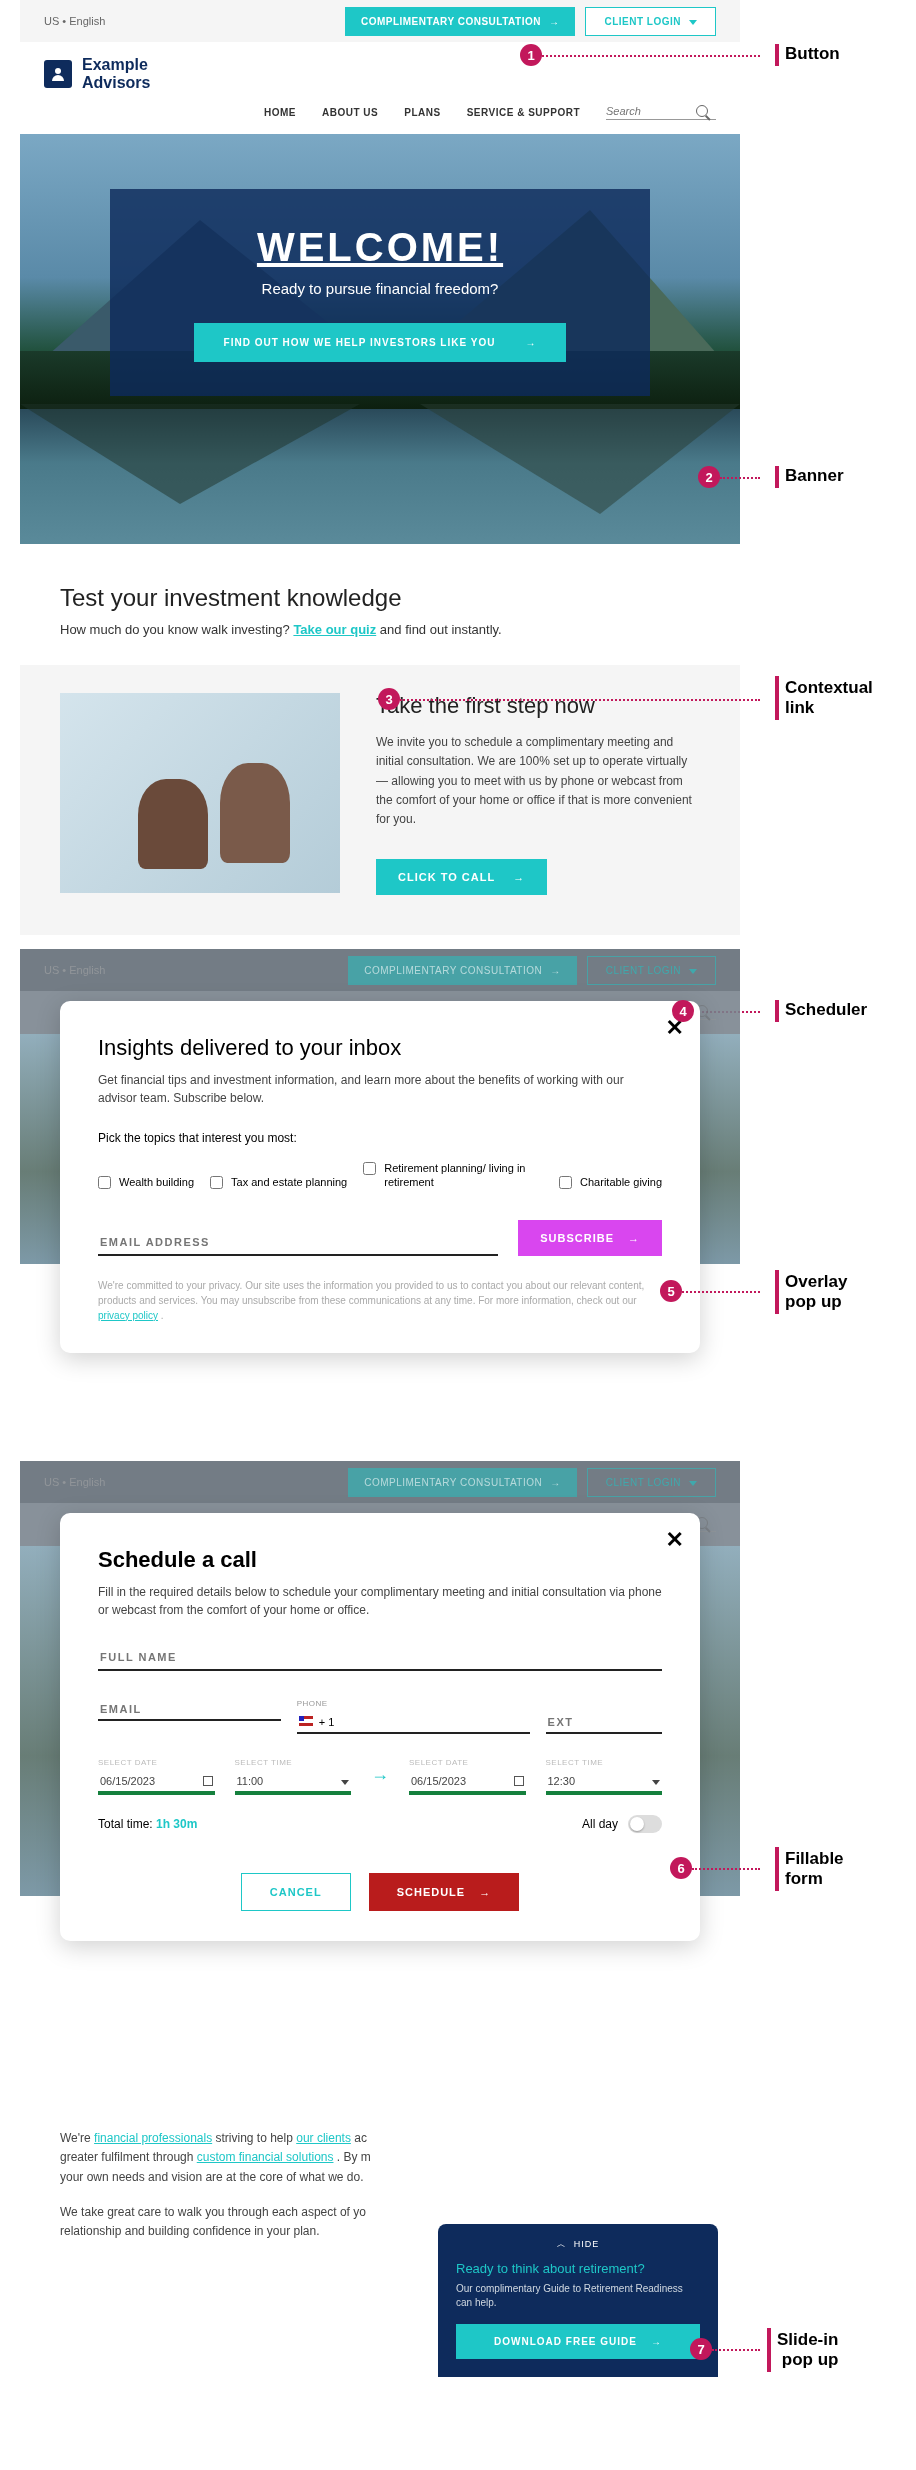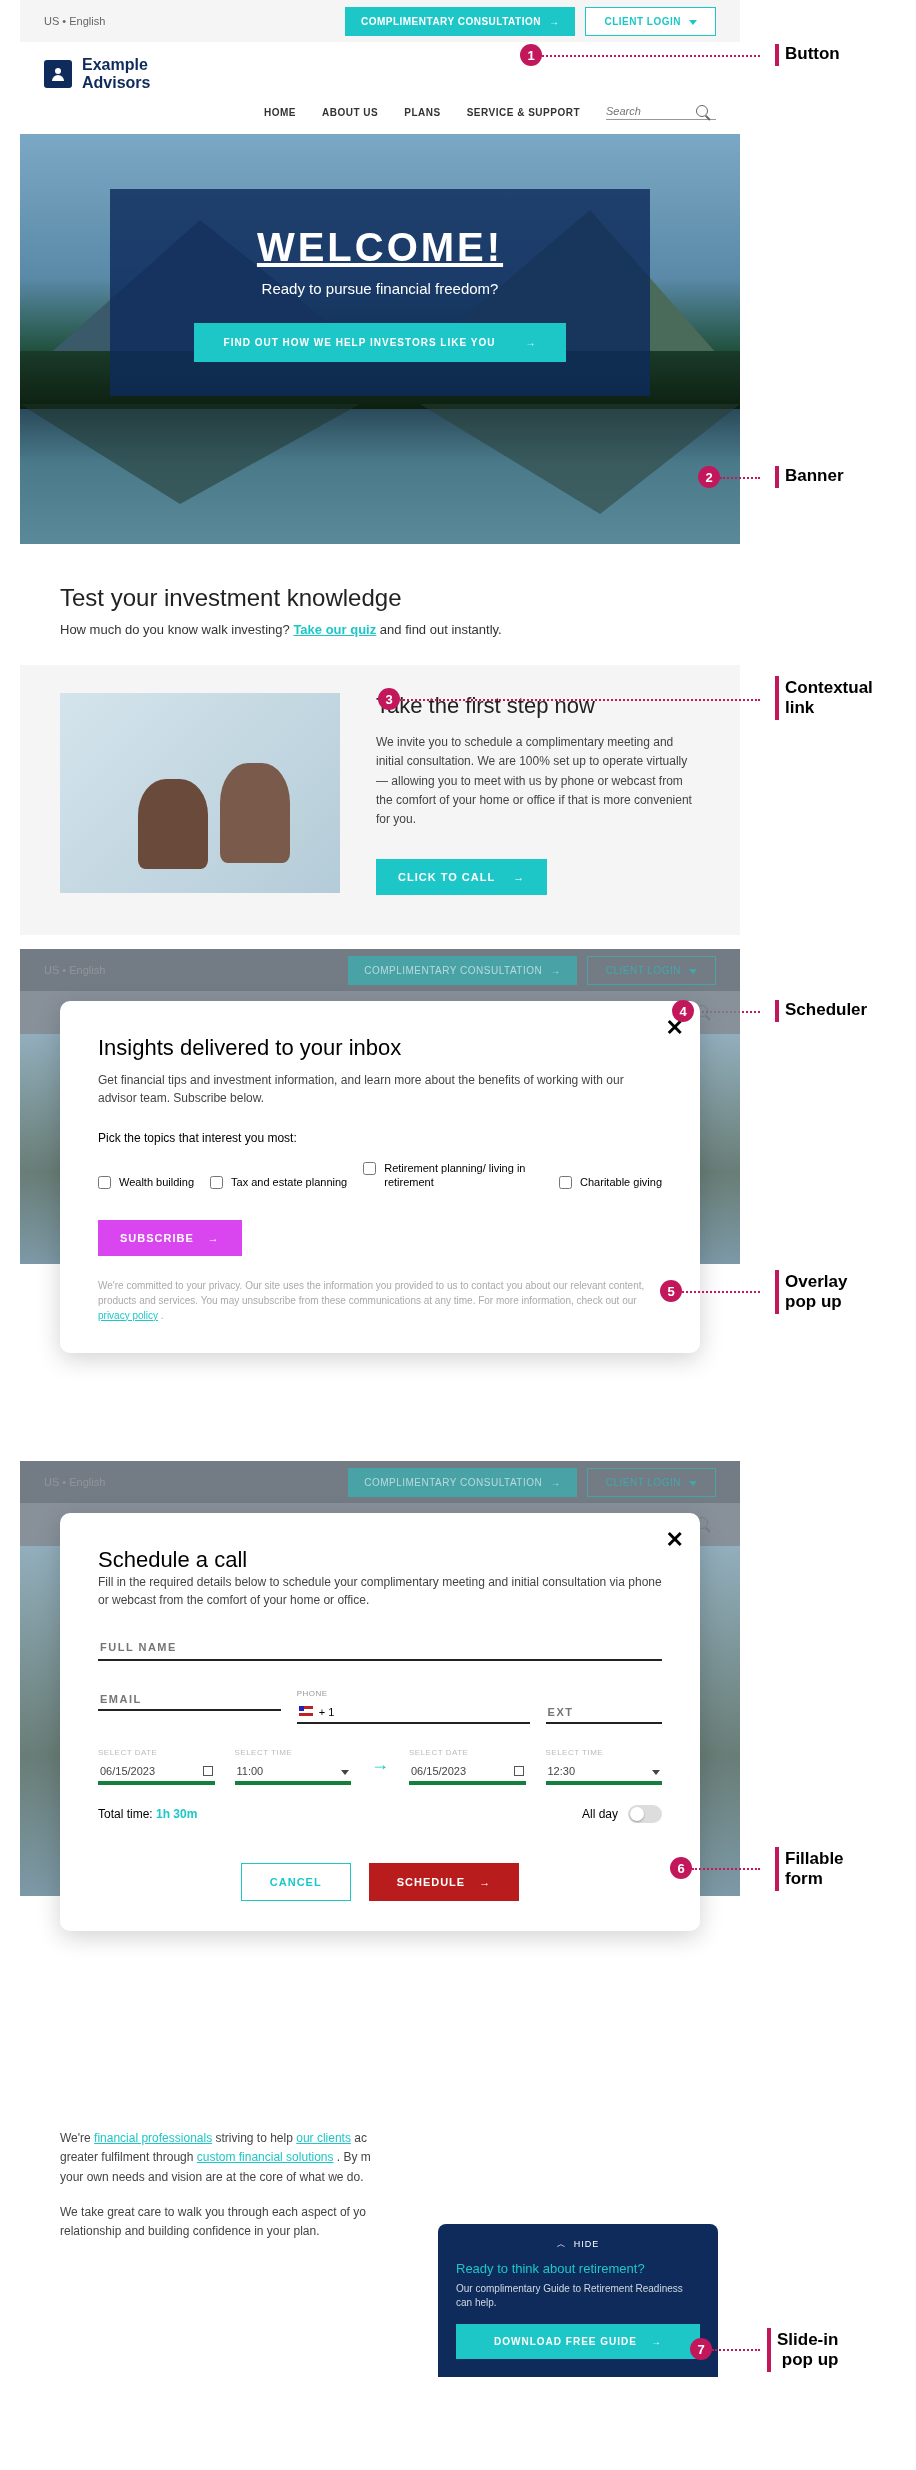--- a/index.html
+++ b/index.html
@@ -73,21 +73,21 @@
 .topic-row { display: flex; gap: 16px; margin-bottom: 30px; align-items: flex-end; }
 .topic { display: flex; gap: 8px; align-items: flex-start; font-size: 11px; line-height: 1.3; }
 .topic input { margin-top: 1px; }
 .email-row { display: flex; gap: 20px; align-items: flex-end; margin-bottom: 22px; }
 .email-field { flex: 1; border: none; border-bottom: 2px solid #222; padding: 6px 2px; font-size: 11px; letter-spacing: 1.5px; font-weight: 600; outline: none; }
 .sub-btn { background: #d946ef; color: #fff; padding: 12px 22px; font-size: 11px; letter-spacing: 1px; font-weight: 700; display: flex; gap: 14px; align-items: center; border: none; }
 .privacy-txt { font-size: 10px; color: #aaa; line-height: 1.5; }
 .privacy-txt a { color: #1ec7c7; }
 
 
-.sched-title { font-size: 22px; font-weight: 400; }
+.sched-title { font-size: 22px; font-weight: 700; margin-bottom: 10px; }
 .sched-body { font-size: 12px; color: #444; line-height: 1.5; margin-bottom: 26px; }
 .fld-full { border: none; border-bottom: 2px solid #222; padding: 6px 2px; font-size: 11px; letter-spacing: 1.5px; font-weight: 600; width: 100%; margin-bottom: 28px; outline:none; }
 .fld-row { display: flex; gap: 16px; margin-bottom: 24px; }
 .fld { flex: 1; }
 .fld-lbl { font-size: 8px; letter-spacing: 0.5px; color: #999; display: block; margin-bottom: 4px; }
 .fld-inp { border: none; border-bottom: 2px solid #222; padding: 4px 2px; width: 100%; font-size: 11px; outline:none; }
 .phone-grp { display:flex; gap:16px; flex:2; }
 .dt-row { display: flex; gap: 20px; align-items: center; margin-bottom: 20px; }
 .dt-col { flex: 1; }
 .dt-lbl { font-size: 8px; letter-spacing: 0.5px; color: #bbb; margin-bottom: 4px; display:block; }
@@ -264,20 +264,21 @@
       <label class="topic" style="flex:1.3;">
             <input type="checkbox" style="">
             <span>Retirement planning/ living in retirement</span>
           </label>
       <label class="topic">
             <input type="checkbox" style="">
             <span>Charitable giving</span>
           </label>
     </div>
     <div class="email-row">
+      <input class="email-field" placeholder="EMAIL ADDRESS" style="">
       <button class="sub-btn">
             <span>SUBSCRIBE</span>
             <span class="arrow">→</span>
           </button>
     </div>
     <div class="privacy-txt"><span>We're committed to your privacy. Our site uses the information you provided to us to contact you about our relevant content, products and services. You may unsubscribe from these communications at any time. For more information, check out our </span><a href="#">privacy policy</a> .</div>
   </div>
 </div>
 
 <div class="circ" style="top:1280px;left:660px;">5</div>

